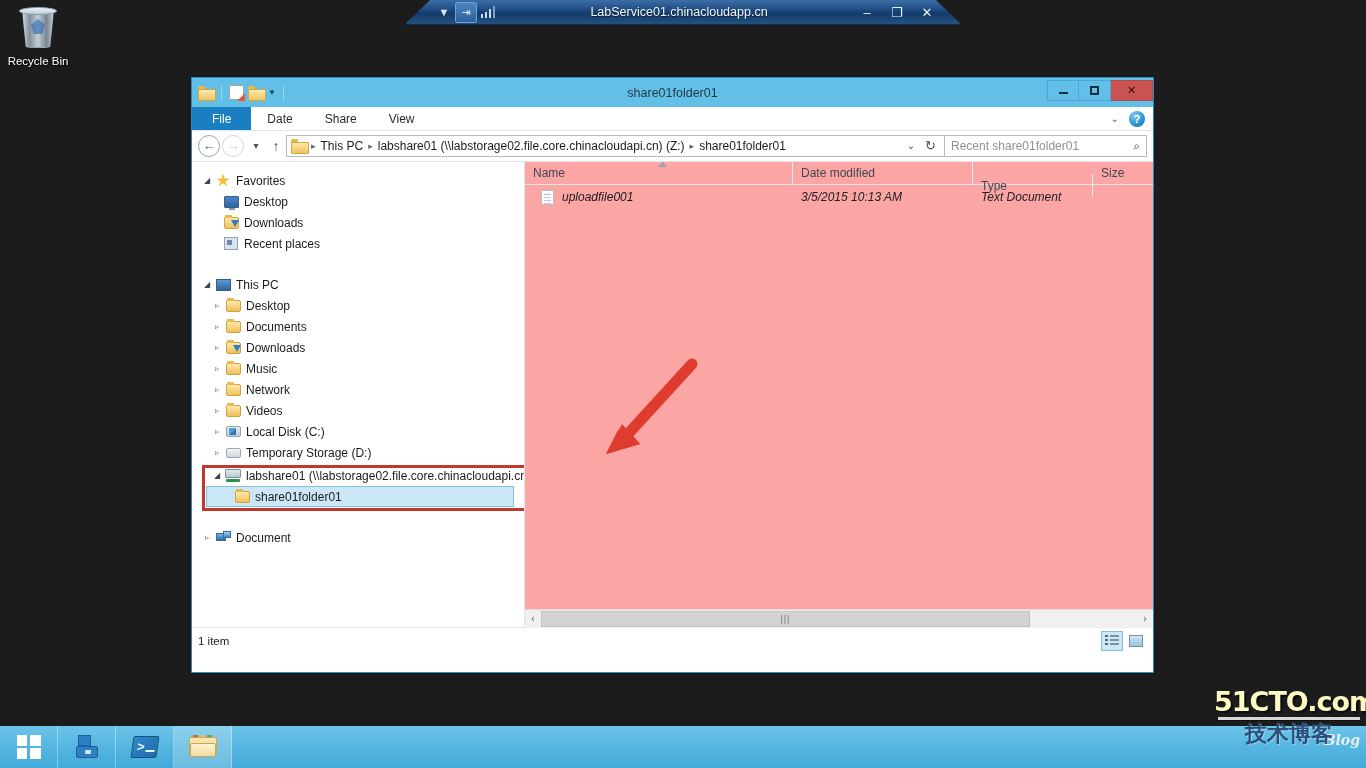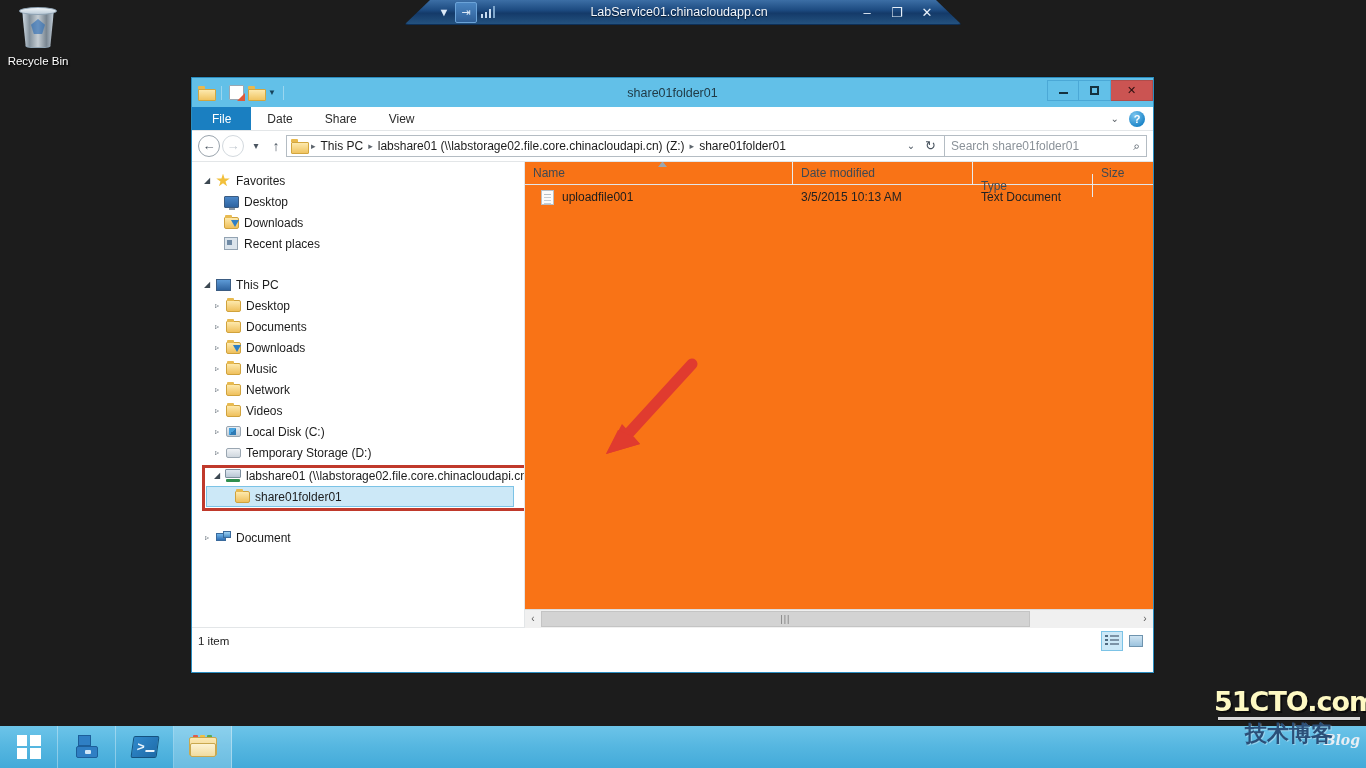--- a/index.html
+++ b/index.html
@@ -231,39 +231,39 @@
   .i-network .m2{position:absolute;right:0;top:0;width:8px;height:7px;
     background:linear-gradient(to bottom,#9fd1f2,#4a8fc9);border:1px solid #3a6a9c;}
 
   
   #red-box {
     position:absolute; left:10px; top:0; width:400px; height:46px;
     border:3px solid #c0392b; pointer-events:none;
   }
 
   
-  #listpane { flex:1; display:flex; flex-direction:column; background:#f97316; }
+  #listpane { flex:1; display:flex; flex-direction:column; background:#fca5a5; }
   #col-head {
     height:23px; display:flex; align-items:center; border-bottom:1px solid #e2e5e8;
     font-size:12px; color:#3f4952; position:relative;
   }
   .col {
     height:23px; display:flex; align-items:center; padding-left:8px;
     border-right:1px solid #e8ebed; position:relative;
   }
   .col-name { width:268px; }
   .col-date { width:180px; }
   .col-type { width:120px;margin-top:25px; }
   .col-size { width:60px; border-right:none; }
   #sortmark {
     position:absolute; left:133px; top:0; width:9px; height:5px;
     border-left:4.5px solid transparent; border-right:4.5px solid transparent;
     border-bottom:5px solid #9aa5ae;
   }
-  #filerows { flex:1; position:relative; }
+  #filerows { flex:1; position:relative;font-style:italic; }
   .frow { height:24px; display:flex; align-items:center; font-size:12px; color:#1c1c1c; }
   .frow .fn { width:268px; display:flex; align-items:center; padding-left:16px; }
   .frow .fd { width:180px; padding-left:8px; color:#222;}
   .frow .ft { width:120px; padding-left:8px; color:#222;}
   .frow .fs { width:60px; padding-left:8px;}
   .i-txt {
     width:13px;height:15px;background:#fbfbfb;border:1px solid #b7bfc6; margin-right:8px;
     position:relative;
   }
   .i-txt::after{
@@ -459,21 +459,21 @@
         <span class="crumb-sep">▸</span>
         <span class="crumb">This PC</span>
         <span class="crumb-sep">▸</span>
         <span class="crumb">labshare01 (\\labstorage02.file.core.chinacloudapi.cn) (Z:)</span>
         <span class="crumb-sep">▸</span>
         <span class="crumb">share01folder01</span>
         <span id="crumb-drop">⌄</span>
         <span id="crumb-refresh">↻</span>
       </div>
       <div id="searchbox">
-        <span>Search share01folder01</span>
+        <span>Recent share01folder01</span>
         <span class="mag">⌕</span>
       </div>
     </div>
 
     <div id="ex-body">
 
       <div id="navpane">
 
         <div class="tree-row">
           <span class="tw open">◢</span>

